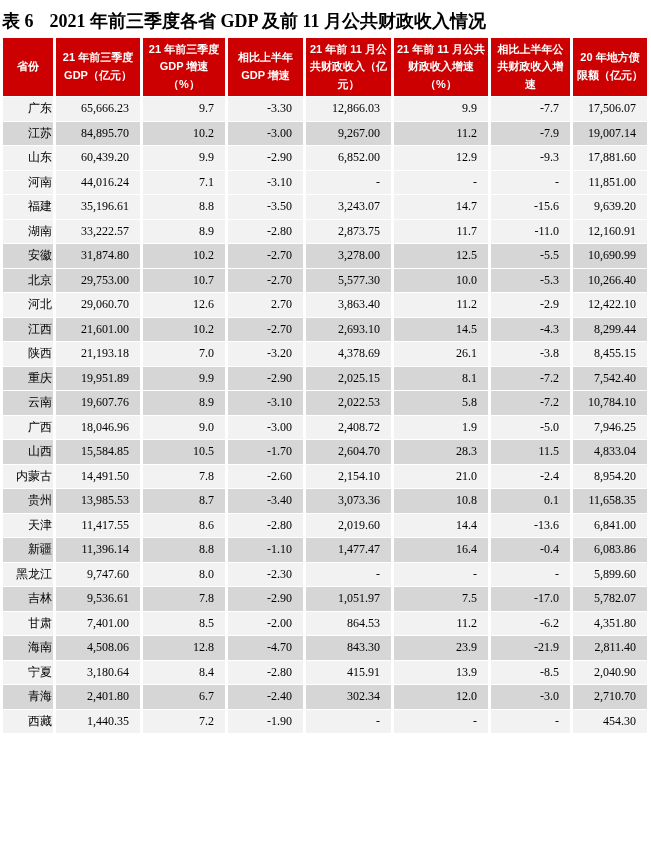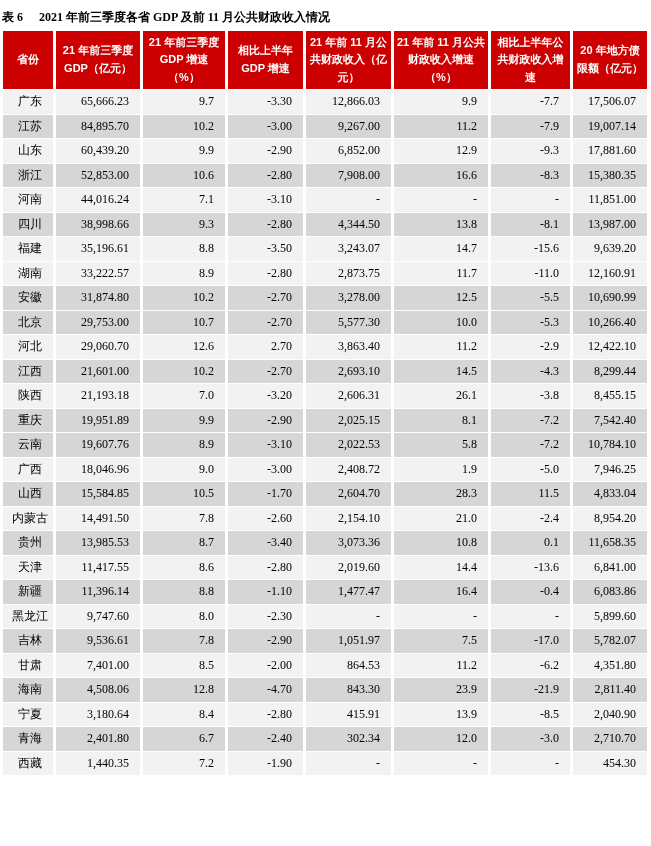--- a/index.html
+++ b/index.html
@@ -13,21 +13,21 @@
   }
   .page {
     width: 651px;
     height: 846px;
     background: #ffffff;
     box-sizing: border-box;
   }
   .title {
     margin: 0;
     padding: 9px 0 4px 2px;
-    font-size: 12px;
+    font-size: 18px;
     font-weight: bold;
     color: #000000;
     font-family: "Liberation Serif", "DejaVu Serif", serif;
     white-space: nowrap;
   }
   .title .title-tag { margin-right: 16px; }
   table.data-table {
     margin-left: 0px;
     width: 650px;
     table-layout: fixed;
@@ -50,21 +50,21 @@
     font-size: 12px;
     height: 21.5px;
     line-height: 21.5px;
     vertical-align: middle;
     color: #000000;
     white-space: nowrap;
     overflow: hidden;
   }
   tr.light td { background: var(--row-light, #f2f2f2); }
   tr.dark  td { background: var(--row-dark,  #d6d6d6); }
-  td.province { text-align: center; padding-left: 5px; }
+  td.province { text-align: right; padding-left: 5px; }
   td.num { text-align: right; padding-right: 11px; }
 </style>
 </head>
 <body>
 
 <div class="page">
 
   <div class="title">
     <span class="title-tag">表 6</span><span>2021 年前三季度各省 GDP 及前 11 月公共财政收入情况</span>
   </div>
@@ -116,49 +116,29 @@
         <tr class="light">
           <td class="province">山东</td>
           <td class="num">60,439.20</td>
           <td class="num">9.9</td>
           <td class="num">-2.90</td>
           <td class="num">6,852.00</td>
           <td class="num">12.9</td>
           <td class="num">-9.3</td>
           <td class="num">17,881.60</td>
         </tr>
-        <tr class="dark">
-          <td class="province">浙江</td>
-          <td class="num">52,853.00</td>
-          <td class="num">10.6</td>
-          <td class="num">-2.80</td>
-          <td class="num">7,908.00</td>
-          <td class="num">16.6</td>
-          <td class="num">-8.3</td>
-          <td class="num">15,380.35</td>
-        </tr>
         <tr class="light">
           <td class="province">河南</td>
           <td class="num">44,016.24</td>
           <td class="num">7.1</td>
           <td class="num">-3.10</td>
           <td class="num">-</td>
           <td class="num">-</td>
           <td class="num">-</td>
           <td class="num">11,851.00</td>
-        </tr>
-        <tr class="dark">
-          <td class="province">四川</td>
-          <td class="num">38,998.66</td>
-          <td class="num">9.3</td>
-          <td class="num">-2.80</td>
-          <td class="num">4,344.50</td>
-          <td class="num">13.8</td>
-          <td class="num">-8.1</td>
-          <td class="num">13,987.00</td>
         </tr>
         <tr class="light">
           <td class="province">福建</td>
           <td class="num">35,196.61</td>
           <td class="num">8.8</td>
           <td class="num">-3.50</td>
           <td class="num">3,243.07</td>
           <td class="num">14.7</td>
           <td class="num">-15.6</td>
           <td class="num">9,639.20</td>
@@ -211,21 +191,21 @@
           <td class="num">2,693.10</td>
           <td class="num">14.5</td>
           <td class="num">-4.3</td>
           <td class="num">8,299.44</td>
         </tr>
         <tr class="light">
           <td class="province">陕西</td>
           <td class="num">21,193.18</td>
           <td class="num">7.0</td>
           <td class="num">-3.20</td>
-          <td class="num">2,606.31</td>
+          <td class="num">4,378.69</td>
           <td class="num">26.1</td>
           <td class="num">-3.8</td>
           <td class="num">8,455.15</td>
         </tr>
         <tr class="dark">
           <td class="province">重庆</td>
           <td class="num">19,951.89</td>
           <td class="num">9.9</td>
           <td class="num">-2.90</td>
           <td class="num">2,025.15</td>

